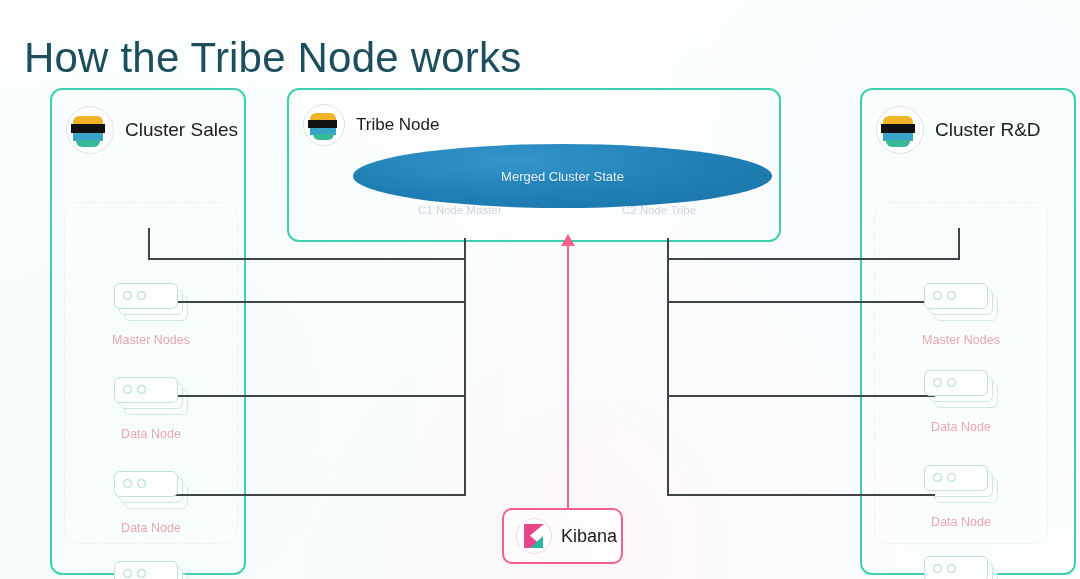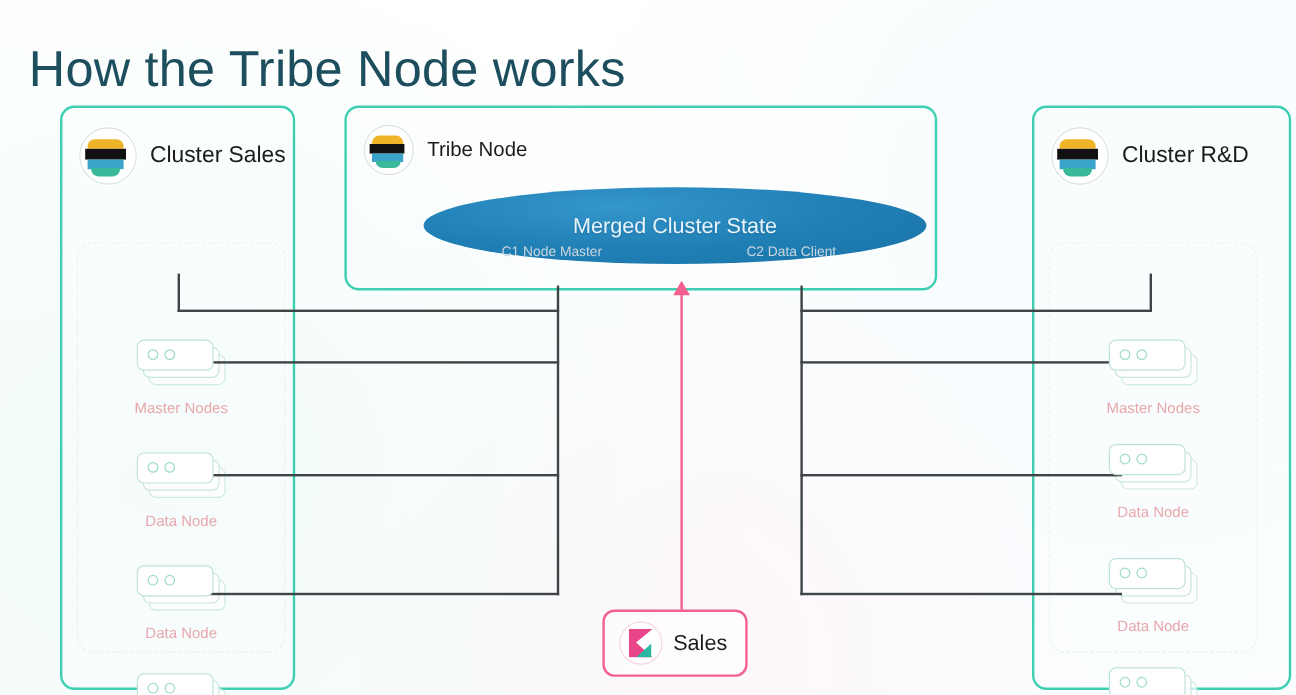--- a/index.html
+++ b/index.html
@@ -104,25 +104,25 @@
   .node .led.l2 { left:22px; }
   .node-label {
     position:absolute; top:50px; left:-14px; width:102px;
     text-align:center; font-size:12.5px; color:#e8a7ad;
     white-space:nowrap;
   }
 
   
   #merged-cluster-state {
     position:absolute;
-    left:353px; top:156px; width:419px; height:64px;
+    left:353px; top:144px; width:419px; height:64px;
     border-radius:50%;
     background:radial-gradient(ellipse at 38% 25%, #3596cc 0%, #1f7fb5 55%, #1a73a6 100%);
     display:flex; align-items:center; justify-content:center;
-    color:#e8f4fb; font-size:18px;
+    color:#e8f4fb; font-size:13px;
     text-shadow:0 1px 2px rgba(0,0,0,.18);
   }
 
   .client-label {
     position:absolute; top:204px;
     font-size:11.5px; color:#c9d6de; white-space:nowrap;
   }
   #client-label-c1 { left:418px; }
   #client-label-c2 { left:622px; }
 
@@ -235,21 +235,21 @@
       <span class="bar b3"></span>
         <span class="bar b4"></span>
     </div>
     <div class="panel-title">Tribe Node</div>
   </div>
 </div>
 
 <div id="merged-cluster-state">Merged Cluster State</div>
 
 <div class="client-label" id="client-label-c1">C1 Node Master</div>
-<div class="client-label" id="client-label-c2">C2 Data Client</div>
+<div class="client-label" id="client-label-c2">C2 Node Tribe</div>
 
 <div class="panel" id="panel-cluster-rd">
   <div class="panel-head">
     <div class="es-badge">
       <span class="bar b1"></span>
         <span class="bar b2"></span>
       <span class="bar b3"></span>
         <span class="bar b4"></span>
     </div>
     <div class="panel-title">Cluster R&amp;D</div>
@@ -310,14 +310,14 @@
 <div class="hline" style="left:667px; top:494px; width:268px;"></div>
 
 <div id="kibana-arrow-head"></div>
 <div id="kibana-arrow-line"></div>
 
 <div id="kibana-box">
   <div class="kb-badge">
     <span class="kb-inner"></span>
       <span class="kb-tri"></span>
   </div>
-  <div id="kibana-label">Sales</div>
+  <div id="kibana-label">Kibana</div>
 </div>
 
 </body></html>

